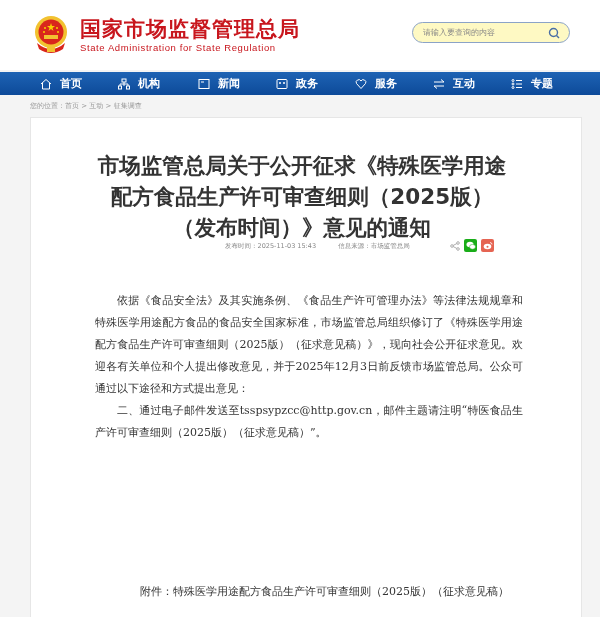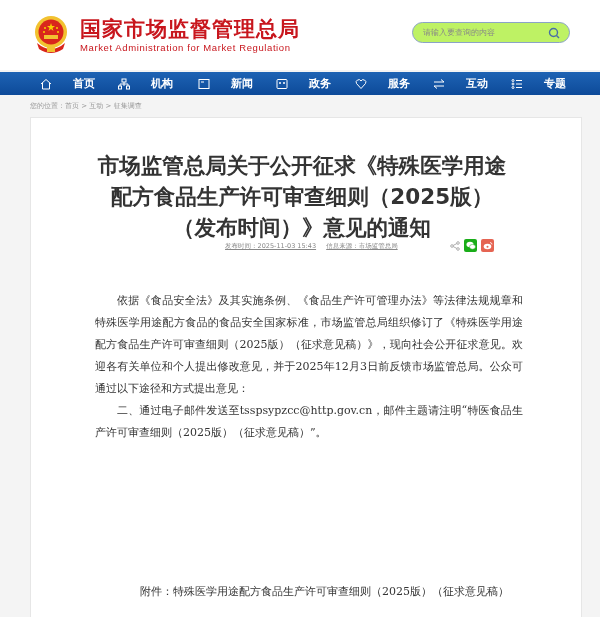--- a/index.html
+++ b/index.html
@@ -1,32 +1,32 @@
 <!DOCTYPE html>
 <html><head>
 <meta charset="utf-8">
 <style>
   * { box-sizing: border-box; margin: 0; padding: 0; }
   html, body { width: 600px; height: 617px; overflow: hidden; background: #f4f4f4; font-family: "DejaVu Sans", "Liberation Sans", sans-serif; }
   .header { position: relative; height: 70px; background: #fff; }
   .emblem { position: absolute; left: 33px; top: 15px; width: 36px; height: 40px; }
   .site-title { position: absolute; left: 80px; top: 17px; color: #c8161d; font-size: 21px; font-weight: bold; letter-spacing: 1px; line-height: 24px; white-space: nowrap; text-align: center; }
   .site-subtitle { position: absolute; left: 80px; top: 42px; color: #c8161d; font-size: 9.5px; letter-spacing: 0.6px; white-space: nowrap; font-family: "Liberation Sans", sans-serif; }
-  .search { position: absolute; left: 412px; top: 22px; width: 158px; height: 21px; border: 1px solid #8ba3c7; border-radius: 11px; background: #bef264; }
+  .search { position: absolute; left: 412px; top: 22px; width: 158px; height: 21px; border: 1px solid #8ba3c7; border-radius: 11px; background: #fef9c3; }
   .search-input { position: absolute; left: 10px; top: 2px; width: 120px; height: 15px; border: none; outline: none; font-size: 8px; color: #777; background: transparent; }
   .search-input::placeholder { color: #888; }
   .search-icon { position: absolute; right: 9px; top: 4px; width: 12px; height: 12px; }
   .nav { position: absolute; left: 0; top: 72px; width: 600px; height: 23px; background: linear-gradient(#1e63b4, #0d4a99); display: flex; align-items: center; }
-  .nav-item { display: flex; align-items: center; color: #fff; font-size: 11px; font-weight: bold; white-space: nowrap; position: absolute; top: 4px; gap: 13px; }
+  .nav-item { display: flex; align-items: center; color: #fff; font-size: 11px; font-weight: bold; white-space: nowrap; position: absolute; top: 4px; }
   .nav-item .ico { width: 12px; height: 12px; margin-right: 8px; display: inline-block; }
   .breadcrumb { position: absolute; left: 30px; top: 101px; font-size: 7px; color: #999; white-space: nowrap; }
   .content { position: absolute; left: 30px; top: 117px; width: 552px; height: 520px; background: #fff; border: 1px solid #e6e6e6; }
   .title { position: absolute; left: 92px; top: 150px; width: 420px; text-align: center; font-size: 21.5px; line-height: 31px; color: #333; font-family: "DejaVu Sans", sans-serif; }
   .meta { position: absolute; left: 225px; top: 242px; font-size: 6.5px; color: #888; white-space: nowrap; }
-  .meta span { margin-right: 8px; text-decoration: underline; }
+  .meta span { margin-right: 20px; }
   .share { position: absolute; left: 450px; top: 239px; display: flex; align-items: center; gap: 4px; }
   .share-icon { width: 10px; height: 10px; }
   .wechat { width: 13px; height: 13px; background: #1aad19; border-radius: 2px; display: flex; align-items: center; justify-content: center; }
   .weibo { width: 13px; height: 13px; background: #e56452; border-radius: 2px; display: flex; align-items: center; justify-content: center; }
   .body { position: absolute; left: 95px; top: 290px; width: 428px; font-size: 11px; line-height: 22px; color: #333; font-family: "DejaVu Serif", serif; }
   .body p { text-indent: 2em; text-align: justify; word-break: break-all; }
   .attach { position: absolute; left: 140px; top: 584px; font-size: 11px; color: #333; white-space: nowrap; font-family: "DejaVu Serif", serif; }
 </style>
 </head>
 <body>
@@ -38,21 +38,21 @@
     <polygon points="18,8 19,11 22,11 19.5,13 20.5,16 18,14 15.5,16 16.5,13 14,11 17,11" fill="#f7d000"></polygon>
     <circle cx="12" cy="13" r="1" fill="#f7d000"></circle>
     <circle cx="24" cy="13" r="1" fill="#f7d000"></circle>
     <circle cx="11" cy="17" r="1" fill="#f7d000"></circle>
     <circle cx="25" cy="17" r="1" fill="#f7d000"></circle>
     <rect x="11" y="20" width="14" height="4" fill="#f2c230"></rect>
     <path d="M4 28 Q18 40 32 28 L30 34 Q18 42 6 34 Z" fill="#d9261c"></path>
     <rect x="14" y="32" width="8" height="5" fill="#f2c230"></rect>
   </svg>
   <div class="site-title">国家市场监督管理总局</div>
-  <div class="site-subtitle">Market Administration for Market Regulation</div>
+  <div class="site-subtitle">State Administration for State Regulation</div>
   <div class="search">
     <input class="search-input" type="text" placeholder="请输入要查询的内容" style="">
     <svg class="search-icon" viewBox="0 0 12 12">
       <circle cx="5.5" cy="5.5" r="4" fill="none" stroke="#4a6fa5" stroke-width="1.4"></circle>
       <line x1="8.5" y1="8.5" x2="11" y2="11" stroke="#4a6fa5" stroke-width="1.4"></line>
     </svg>
   </div>
 </div>
 
 <div class="nav">

